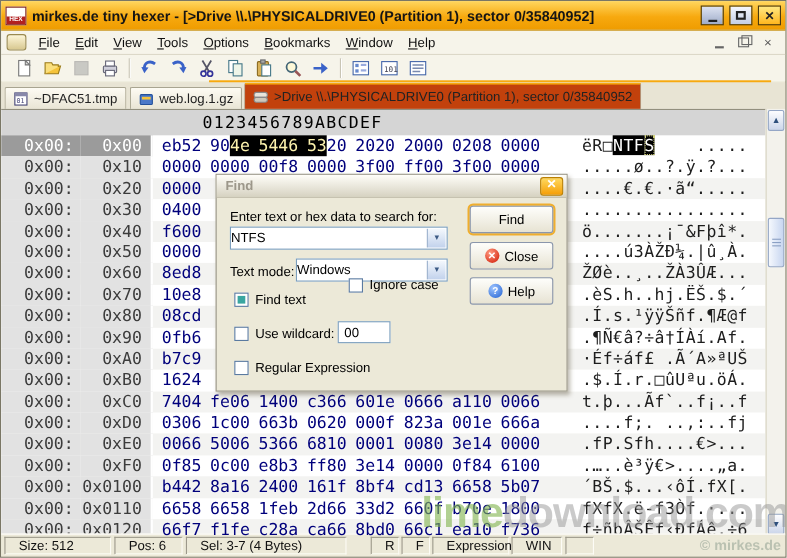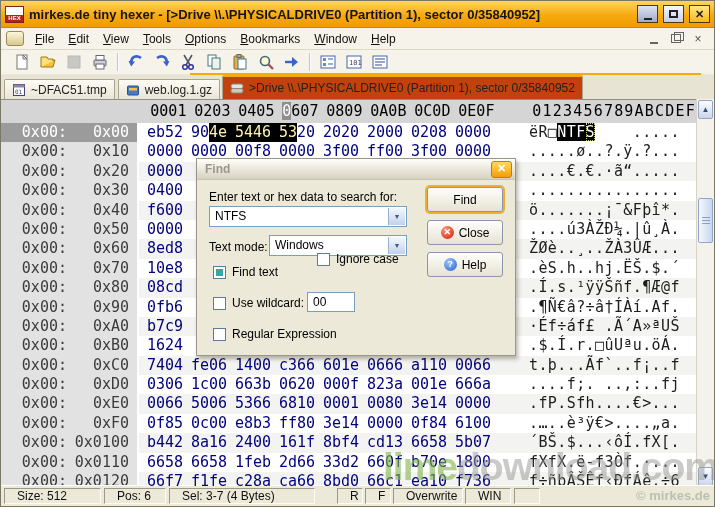--- a/index.html
+++ b/index.html
@@ -86,21 +86,21 @@
   
   .dlg{position:absolute;left:195px;top:157px;width:318px;height:196px;background:#ece9d8;
     border:1px solid #9a968a;box-shadow:2px 3px 4px rgba(60,50,20,.35);z-index:20;font-size:12px}
   .dlgtitle{height:20px;background:linear-gradient(#fffef9,#d6d2c1);border-bottom:1px solid #c6c2b0;
     display:flex;align-items:center;padding:0 3px 0 8px}
   .dlgtitle span{flex:1;font-weight:bold;color:#9c978a}
   .dlgclose{width:19px;height:15px;background:linear-gradient(#ffd95e,#f59e06);border:1px solid #bb8000;
     border-radius:3px;color:#fff;font-size:11px;font-weight:bold;line-height:13px;text-align:center}
   .dlg .lbl{position:absolute;color:#000}
   .combo{position:absolute;background:#fff;border:1px solid #7b9ebd;height:21px;box-sizing:border-box;
-    line-height:19px;padding-left:5px}
+    line-height:19px;}
   .combobtn{position:absolute;right:1px;top:1px;bottom:1px;width:16px;
     background:linear-gradient(#f4f8fd,#c2d2ec);border-left:1px solid #9ab0cc;
     display:flex;align-items:center;justify-content:center;color:#3c5a84;font-size:7px}
   .dbtn{position:absolute;width:76px;height:25px;background:linear-gradient(#fefefb,#e7e3d3);
     border:1px solid #8a96ac;border-radius:3px;box-sizing:border-box;
     display:flex;align-items:center;justify-content:center;gap:5px;color:#000}
   .dbtn.deflt{box-shadow:0 0 0 2px #efae2e}
   .cico{width:13px;height:13px;border-radius:50%;color:#fff;font-size:9px;font-weight:bold;
     line-height:13px;text-align:center}
   .cico.red{background:radial-gradient(circle at 35% 30%,#ff9a80,#cf1500)}
@@ -274,21 +274,20 @@
         <rect x="1" y="3" width="12" height="4.5" rx="2" fill="#e8e4da" stroke="#888"></rect>
         <rect x="1" y="7.5" width="12" height="4.5" rx="2" fill="#cfc9ba" stroke="#888"></rect>
       </svg>
       <span>&gt;Drive \\.\PHYSICALDRIVE0 (Partition 1), sector 0/35840952</span>
     </div>
   </div>
 
 <div class="hexview">
   <div class="hexheader">
     <span class="hoff"></span>
-    <span class="hgroups"><span class="grp">0001</span><span class="grp">0203</span><span class="grp">0405</span><span class="grp"><span class="hcur">0</span>607</span><span class="grp">0809</span><span class="grp">0A0B</span><span class="grp">0C0D</span><span class="grp">0E0F</span></span>
     <span class="hascii">0123456789ABCDEF</span>
   </div>
   <div>
       <div class="hexrow current"><span class="off1">0x00:</span><span class="off2">0x00</span><span class="hexgroups"><span class="selrect"></span><span class="grp"><span>eb52</span></span><span class="grp"><span>90</span><span class="hs">4e</span></span><span class="grp"><span class="hs">5446</span></span><span class="grp"><span class="hs">53</span><span>20</span></span><span class="grp"><span>2020</span></span><span class="grp"><span>2000</span></span><span class="grp"><span>0208</span></span><span class="grp"><span>0000</span></span></span><span class="ascii"><span>ëR□</span><span class="as">NTF</span><span class="acur">S</span><span>    .....</span></span></div>
       <div class="hexrow"><span class="off1">0x00:</span><span class="off2">0x10</span><span class="hexgroups"><span class="grp">0000</span><span class="grp">0000</span><span class="grp">00f8</span><span class="grp">0000</span><span class="grp">3f00</span><span class="grp">ff00</span><span class="grp">3f00</span><span class="grp">0000</span></span><span class="ascii">.....ø..?.ÿ.?...</span></div>
       <div class="hexrow stripe"><span class="off1">0x00:</span><span class="off2">0x20</span><span class="hexgroups"><span class="grp">0000</span></span><span class="ascii">....€.€.·ã“.....</span></div>
       <div class="hexrow"><span class="off1">0x00:</span><span class="off2">0x30</span><span class="hexgroups"><span class="grp">0400</span></span><span class="ascii">................</span></div>
       <div class="hexrow stripe"><span class="off1">0x00:</span><span class="off2">0x40</span><span class="hexgroups"><span class="grp">f600</span></span><span class="ascii">ö.......¡¯&amp;Fþî*.</span></div>
       <div class="hexrow"><span class="off1">0x00:</span><span class="off2">0x50</span><span class="hexgroups"><span class="grp">0000</span></span><span class="ascii">....ú3ÀŽÐ¼.|û¸À.</span></div>
       <div class="hexrow stripe"><span class="off1">0x00:</span><span class="off2">0x60</span><span class="hexgroups"><span class="grp">8ed8</span></span><span class="ascii">ŽØè..¸..ŽÀ3ÛÆ...</span></div>
@@ -363,20 +362,20 @@
 </div>
 
 <div class="statusbar">
   <div class="sp" style="width:97px">Size: 512</div>
   <div class="sp" style="width:62px">Pos: 6</div>
   <div class="sp" style="width:146px">Sel: 3-7 (4 Bytes)</div>
   <div class="spacer"></div>
   <div style="display:flex;gap:2px">
       <div class="sp" style="width: 21px; text-align: center;">R</div>
       <div class="sp" style="width: 21px; text-align: center;">F</div>
-      <div class="sp" style="width: 70px; text-align: center;">Overwrite</div>
+      <div class="sp" style="width: 70px; text-align: center;">Expression</div>
       <div class="sp" style="width: 46px; text-align: center;">WIN</div>
     </div>
   <div class="sp" style="width:24px"></div>
 </div>
 
 <div class="wmark"><span class="lime">lime</span><span class="rest">download.com</span></div>
 <div class="wcredit">© mirkes.de</div>
 
 </body></html>

